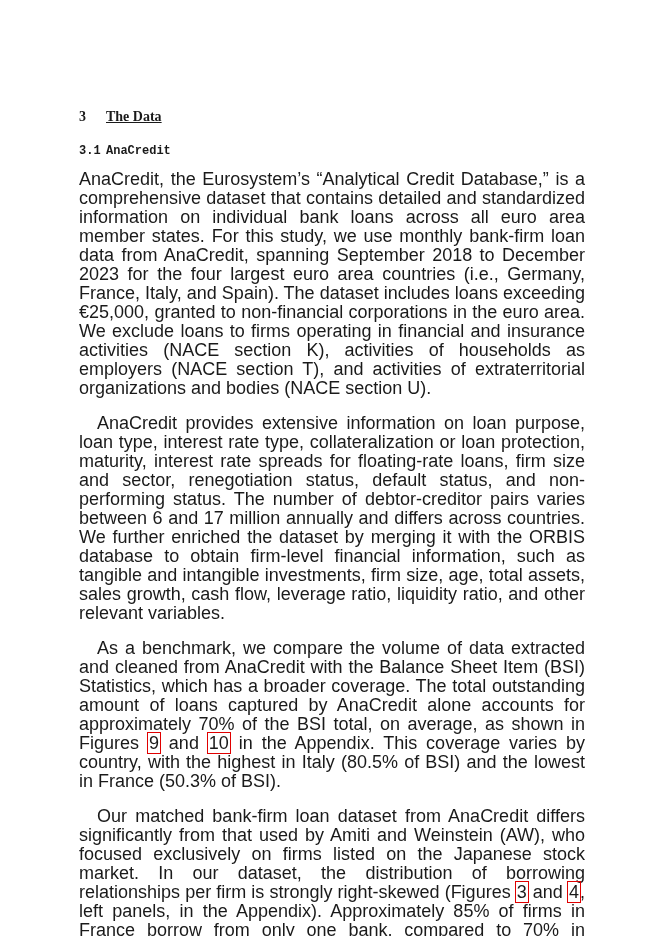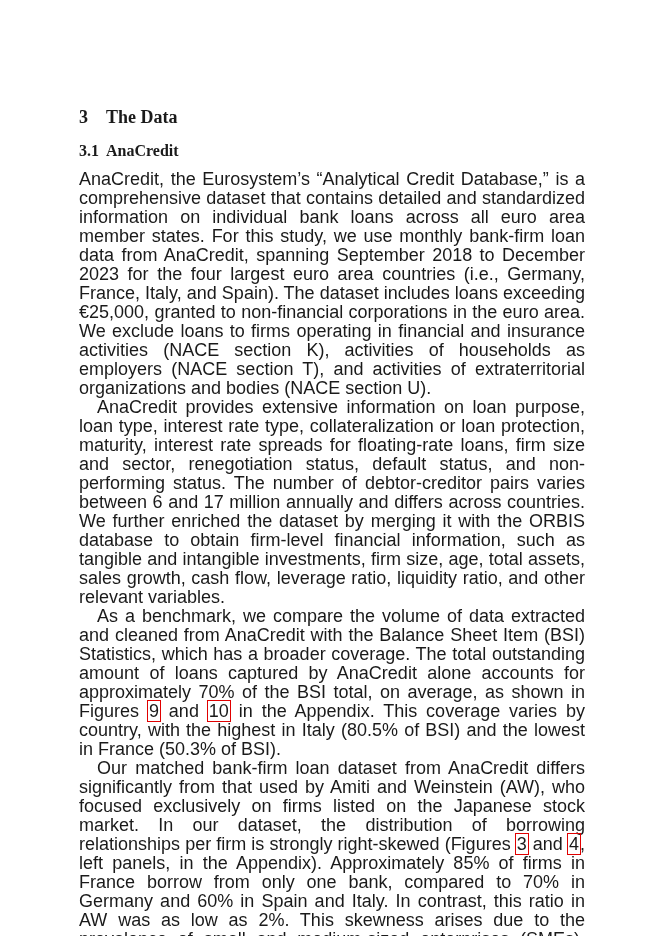--- a/index.html
+++ b/index.html
@@ -4,36 +4,36 @@
   <style>
     html, body { margin: 0; padding: 0; background: #ffffff; }
     body { width: 662px; height: 936px; position: relative; overflow: hidden; }
     .page {
       position: absolute; left: 79px; top: 104px; width: 506px;
       font-family: "DejaVu Serif", "Liberation Serif", serif;
       color: #1a1a1a;
     }
     .sec-title {
       font-family: "Liberation Serif", "DejaVu Serif", serif;
-      font-weight: bold; font-size: 18px; margin: 0; height: 26px; line-height: 26px;
+      font-weight: bold; font-size: 14px; margin: 0; height: 26px; line-height: 26px; text-decoration: underline;
     }
     .sec-title .num { display: inline-block; width: 27px; }
     .subsec-title {
-      font-family: Liberation Serif, serif;
-      font-weight: bold; font-size: 16px; margin: 10px 0 0 0; height: 22px; line-height: 22px;
+      font-family: Liberation Mono, monospace;
+      font-weight: bold; font-size: 12px; margin: 10px 0 0 0; height: 22px; line-height: 22px;
     }
     .subsec-title .num { display: inline-block; width: 27px; }
     .body {
       font-family: Liberation Sans, sans-serif;
       font-size: 18px; line-height: 19px; text-align: justify;
       margin: 0;
     }
     .para { margin: 0; text-align: justify; }
     .para.first { margin-top: 8px; }
-    .para.indent { text-indent: 18px; }
+    .para.indent { text-indent: 18px; margin-top: 16px; }
     .ref {
       outline: 1px solid #e00000; outline-offset: 0px; padding: 0 1px;
       color: #1a1a1a; text-decoration: none;
     }
   </style>
 </head>
 <body>
 
 <div class="page">
   <h2 class="sec-title"><span class="num">3</span><span>The Data</span></h2>

